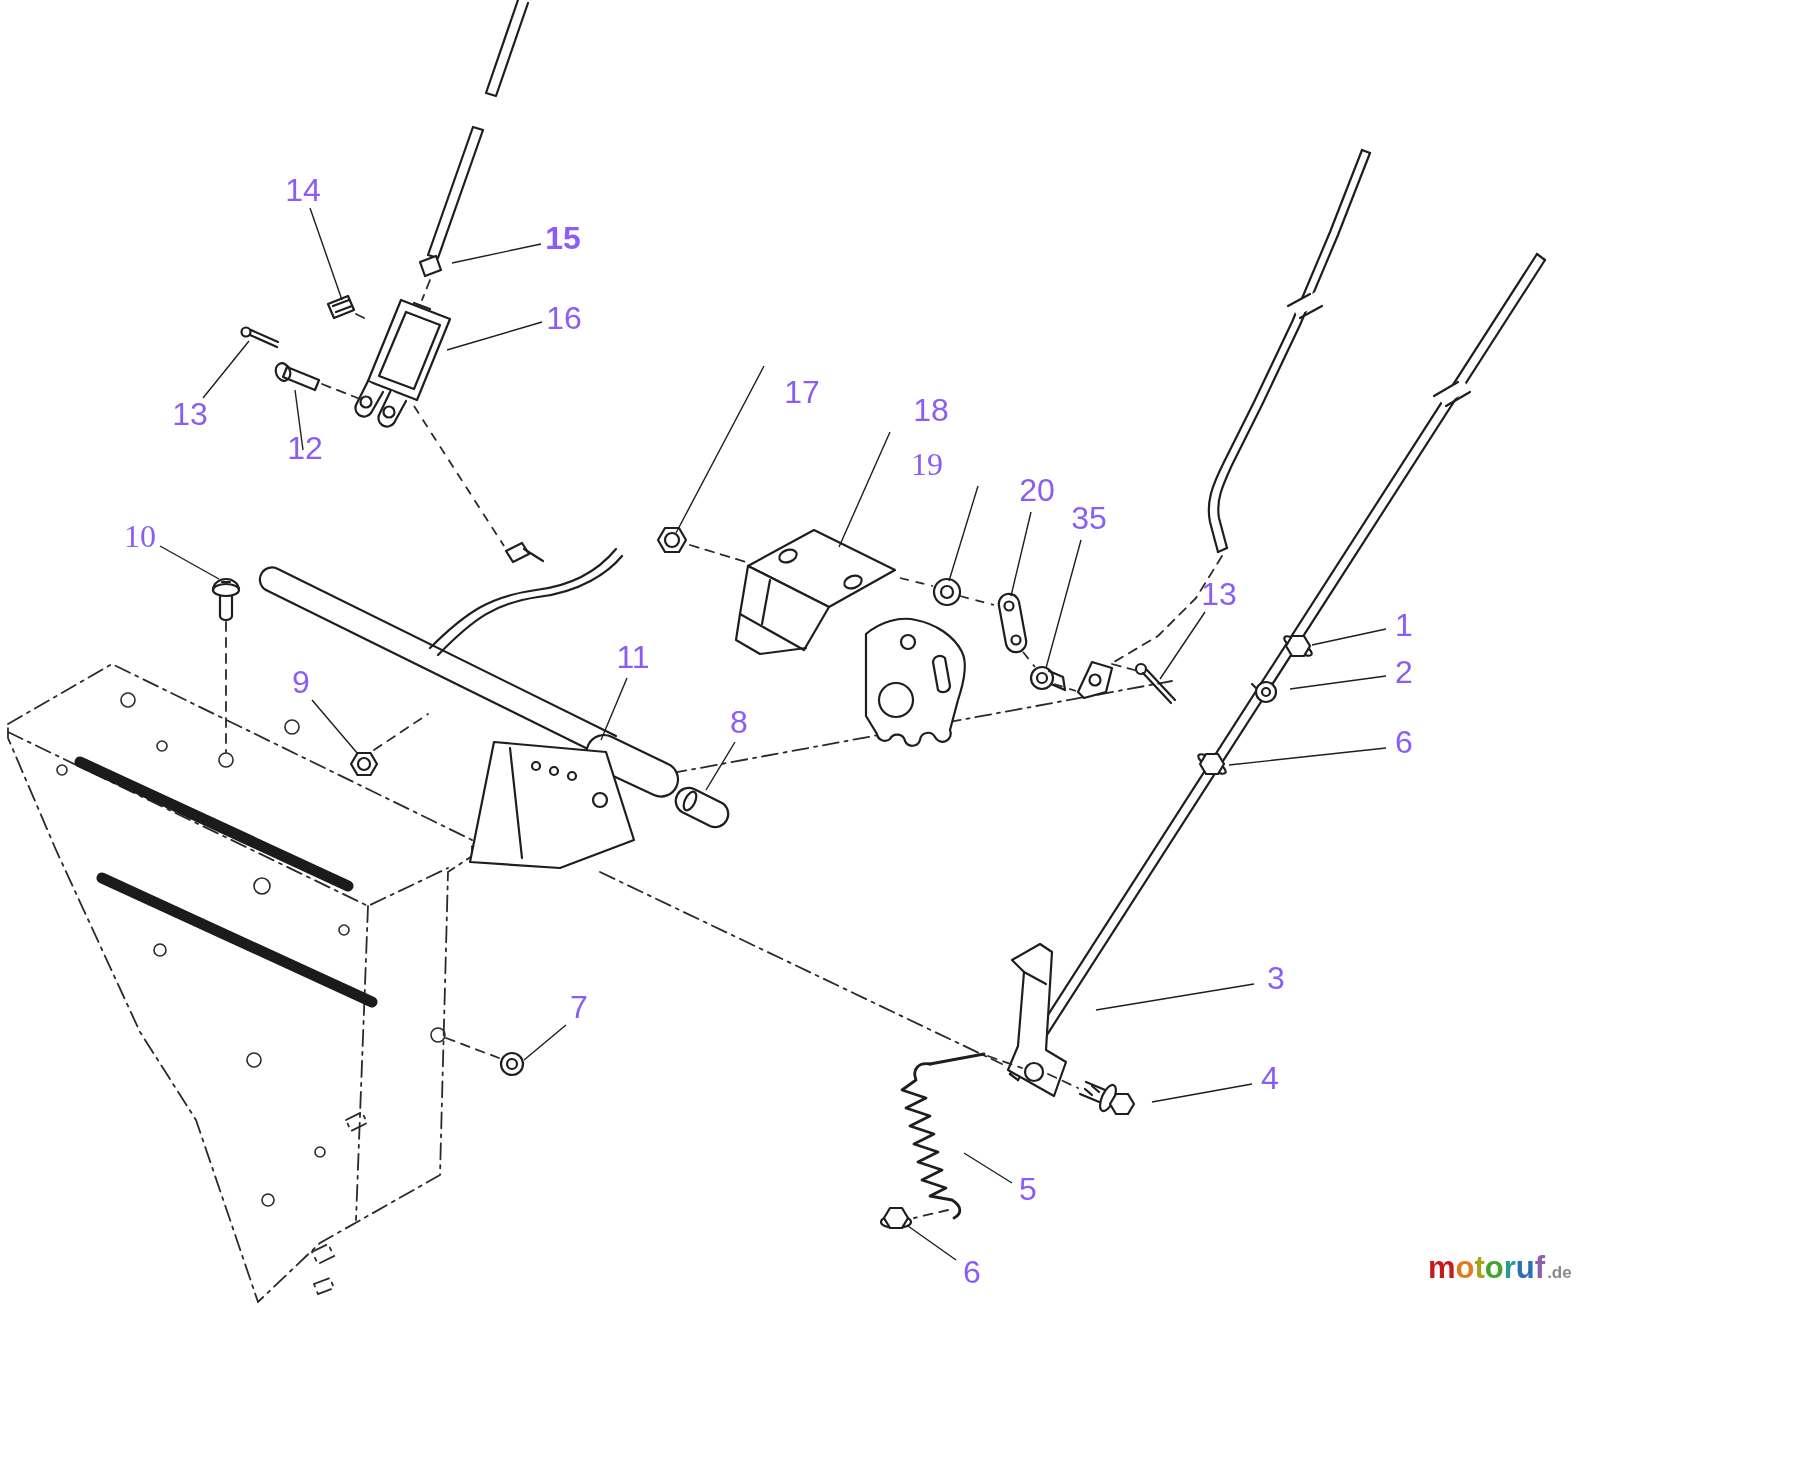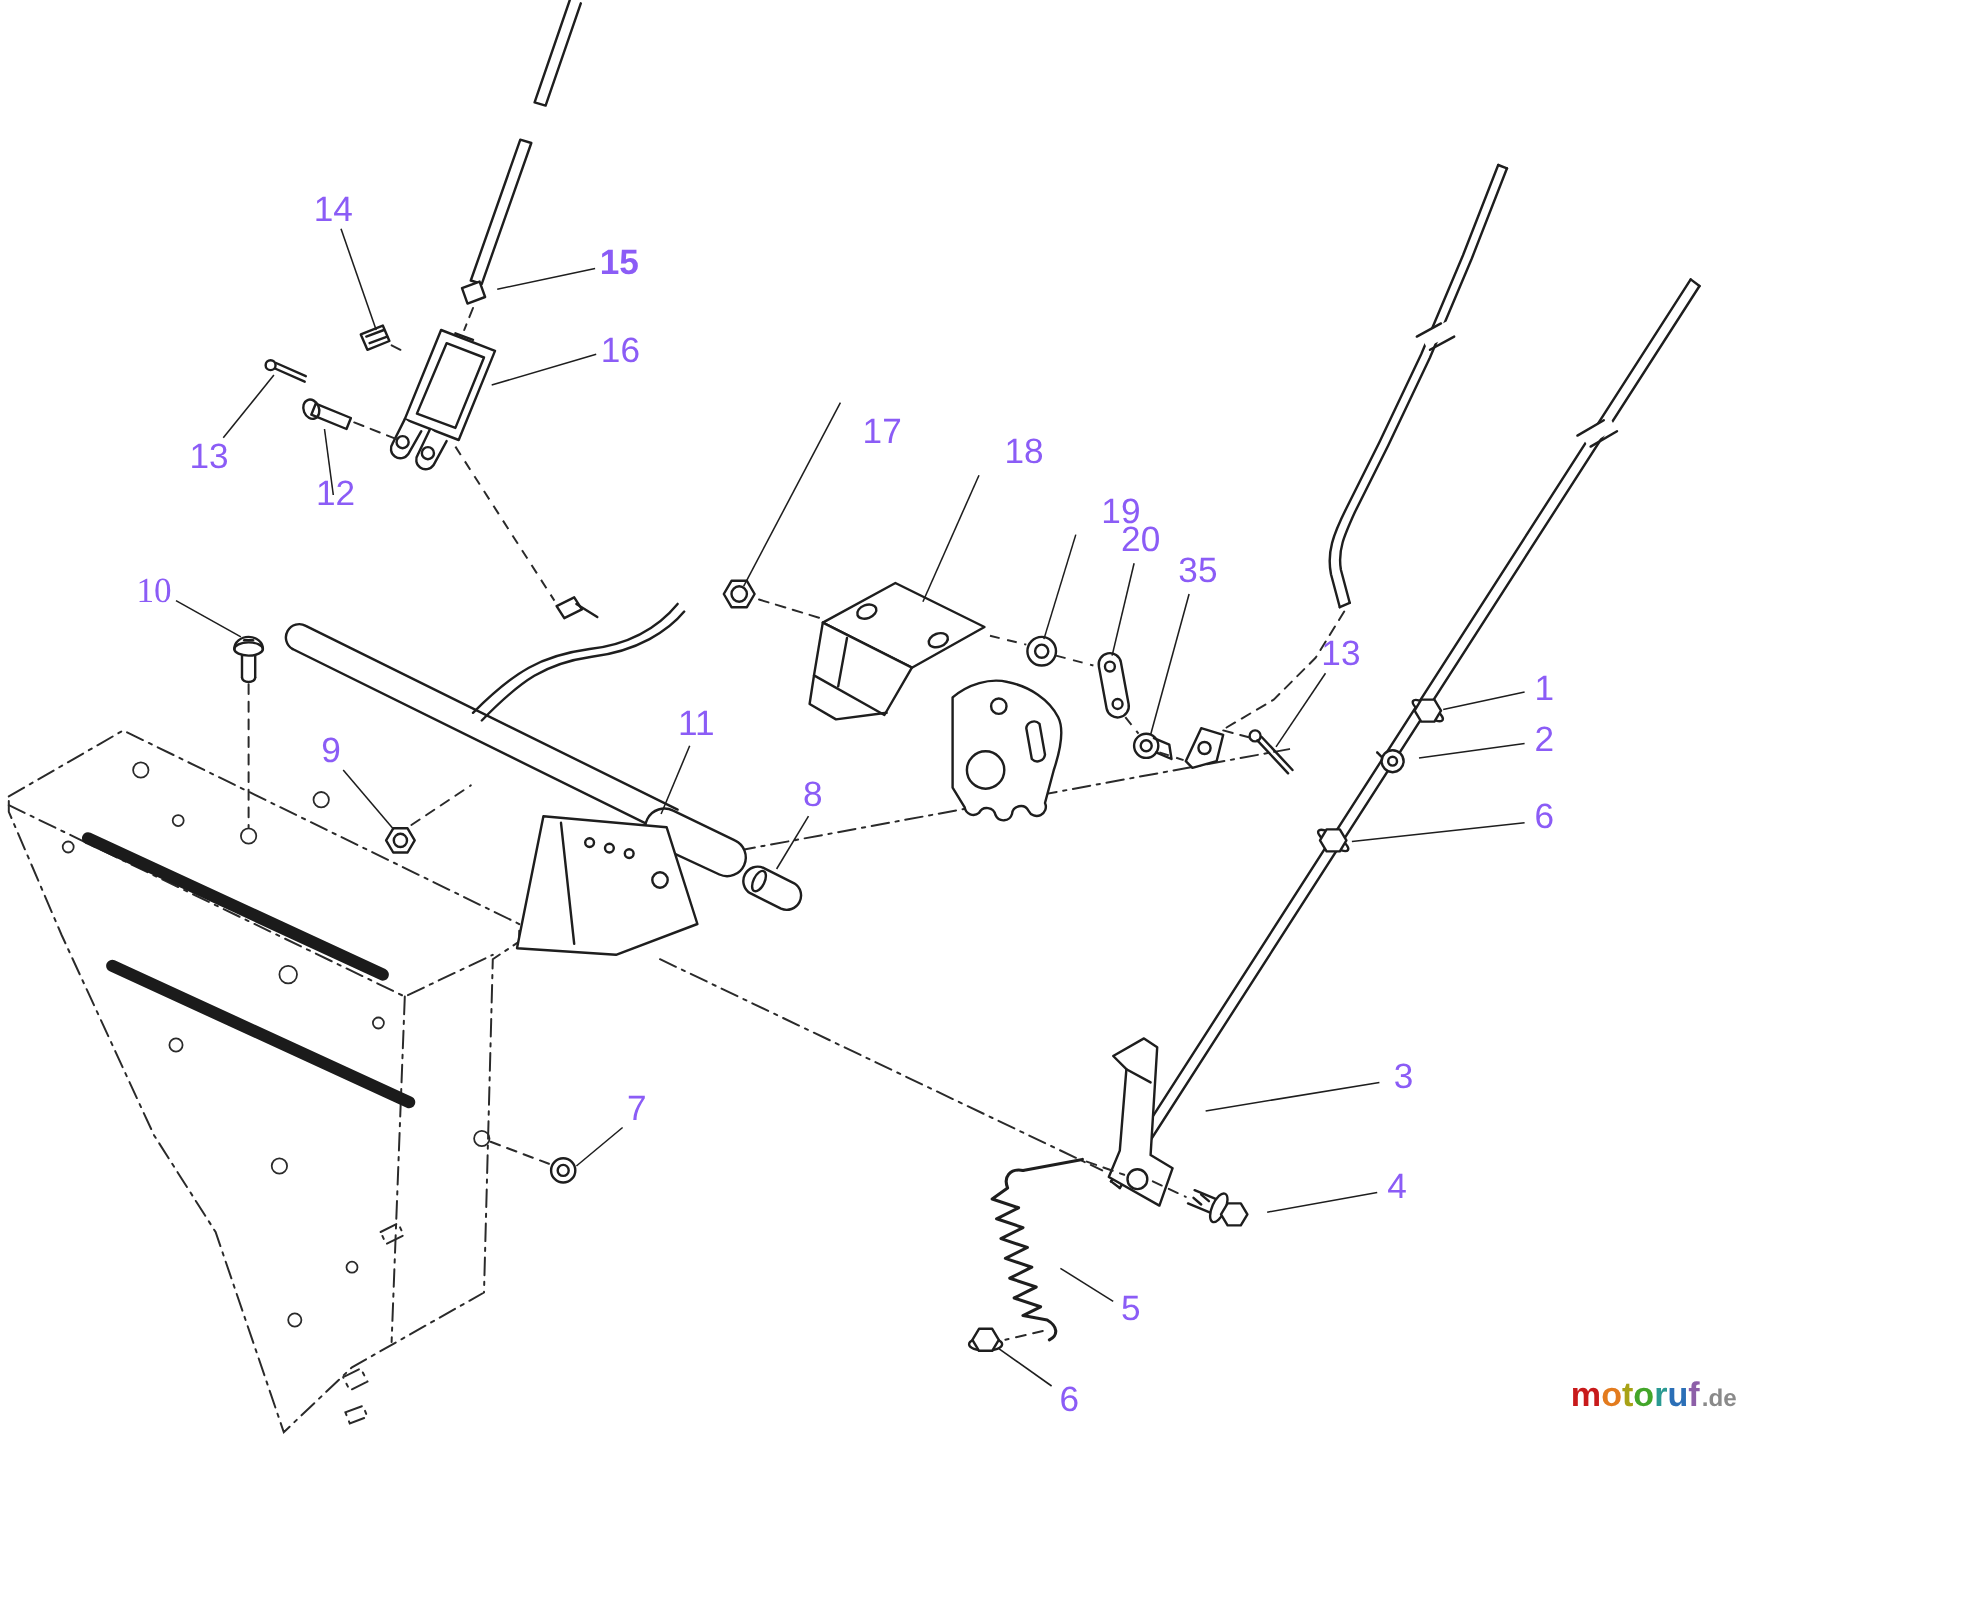--- a/index.html
+++ b/index.html
@@ -15,21 +15,21 @@
   .dashed{stroke:#2a2a2a;stroke-width:1.8;fill:none;stroke-dasharray:9 7;}
   .ln .dashed{stroke-dasharray:9 7;stroke-width:1.8;}
   .leader, .leader *{stroke:#1e1e1e;stroke-width:1.4;fill:none;stroke-dasharray:none;}
   .slot line{stroke:#1b1b1b;stroke-width:11;stroke-linecap:round;}
   .break-bg{stroke:#ffffff;stroke-width:13;stroke-linecap:butt;}
   
   .callout{position:absolute;transform:translate(-50%,-50%);font-size:32px;color:#8b5cf6;
            line-height:1;white-space:nowrap;}
   
   .watermark{position:absolute;left:1428px;top:1252px;font-weight:bold;font-size:31px;line-height:1;}
-  .watermark .de{font-size:22px;color:#8a8a8a;margin-left:2px;}
+  .watermark .de{font-size:17px;color:#8a8a8a;margin-left:2px;}
 </style>
 </head>
 <body>
 
 <div class="stage">
 
 <svg viewBox="0 0 1800 1458" width="1800" height="1458" xmlns="http://www.w3.org/2000/svg">
 
   <g class="phantom">
     <path d="M 8 724 L 112 664 L 472 840 L 472 856 L 448 872 L 440 1175 L 320 1243 L 258 1302 L 196 1120 L 140 1032 L 56 850 L 8 738 Z"></path>
@@ -302,21 +302,21 @@
       <div class="callout" style="left: 140px; top: 536px; font-family: Liberation Serif, serif;">10</div>
       <div class="callout" style="left: 633px; top: 657px;">11</div>
       <div class="callout" style="left: 305px; top: 448px;">12</div>
       <div class="callout" style="left: 190px; top: 414px;">13</div>
       <div class="callout" style="left: 1219px; top: 594px;">13</div>
       <div class="callout" style="left: 303px; top: 190px;">14</div>
       <div class="callout" style="left: 563px; top: 238px; font-weight: bold;">15</div>
       <div class="callout" style="left: 564px; top: 318px;">16</div>
       <div class="callout" style="left: 802px; top: 344px; margin-top: 48px;">17</div>
       <div class="callout" style="left: 895px; top: 410px; margin-left: 36px;">18</div>
-      <div class="callout" style="left: 1019px; top: 464px;">19</div>
+      <div class="callout" style="left: 927px; top: 464px; font-family: Liberation Serif, serif;">19</div>
       <div class="callout" style="left: 1037px; top: 490px;">20</div>
       <div class="callout" style="left: 1089px; top: 518px;">35</div>
     </div>
 
   <div class="watermark">
     <span id="wm-letters"><span style="color: rgb(200, 26, 27);">m</span><span style="color: rgb(227, 123, 30);">o</span><span style="color: rgb(168, 162, 22);">t</span><span style="color: rgb(67, 166, 42);">o</span><span style="color: rgb(42, 154, 146);">r</span><span style="color: rgb(43, 111, 183);">u</span><span style="color: rgb(141, 95, 168);">f</span></span><span class="de">.de</span>
   </div>
 
 </div>
 

